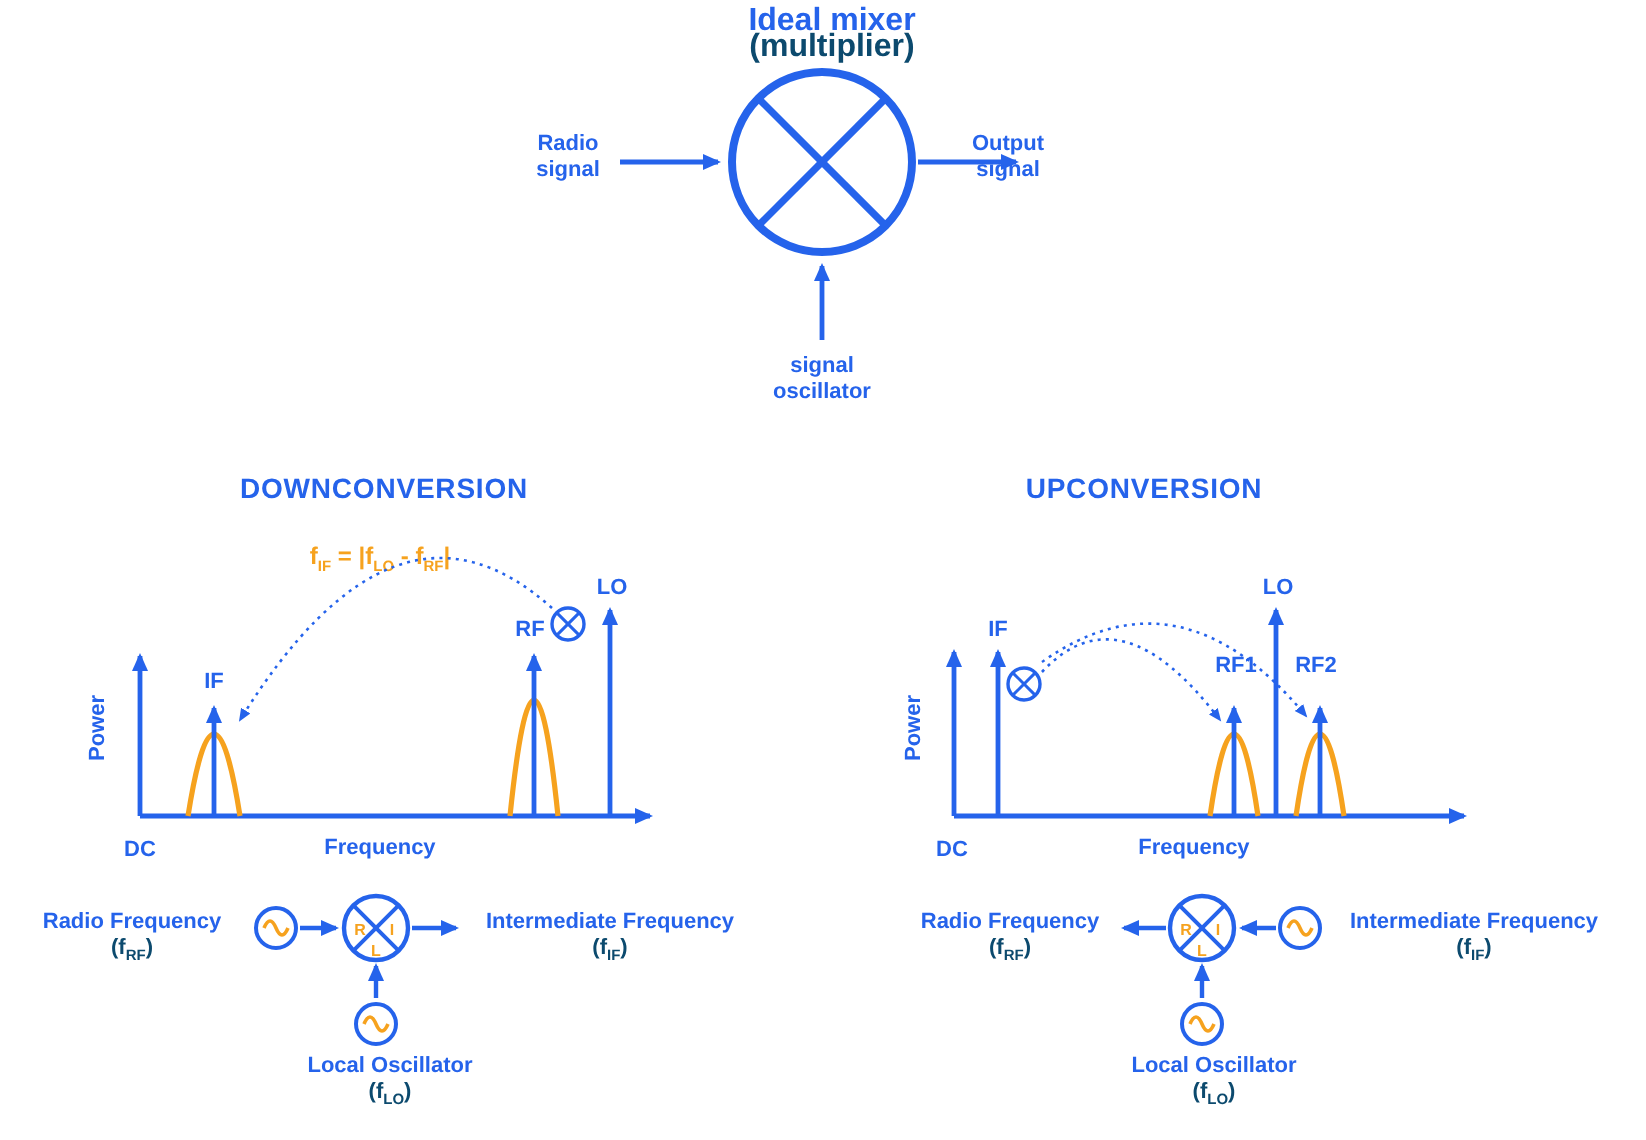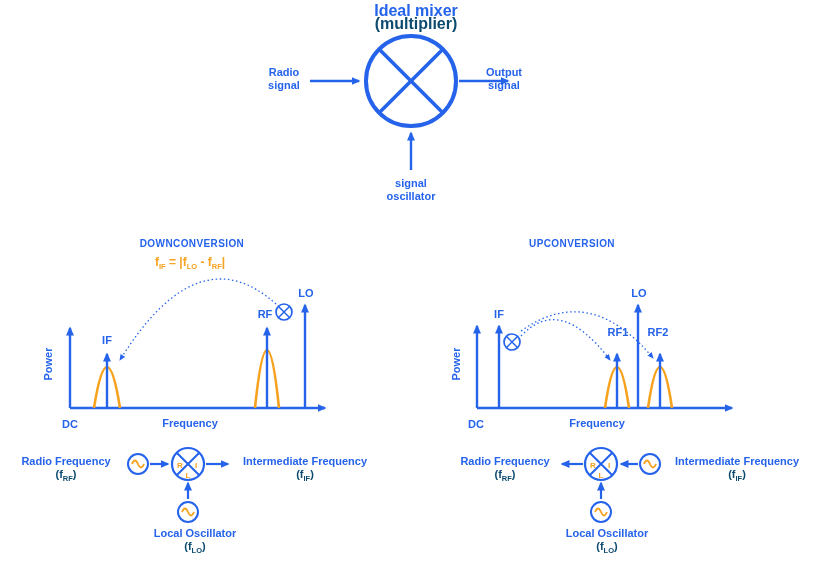--- a/index.html
+++ b/index.html
@@ -11,25 +11,25 @@
   svg text{
     font-family:"Liberation Sans",sans-serif;font-weight:bold;
     fill:#2563EB;font-size:11px;
   }
   svg text.port{fill:#F6A21E;font-size:8px;}
   .lbl{
     position:absolute;text-align:center;font-weight:bold;color:#2563EB;
     font-size:11px;line-height:12.5px;white-space:nowrap;
   }
   .lbl .orange,.orange{color:#0c4a6e;}
-  .sect-title{font-size:10px;letter-spacing:.4px;}
+  .sect-title{font-size:14px;letter-spacing:.4px;}
   .top-title{font-size:16px;line-height:13px;}
   .formula{
     position:absolute;text-align:center;font-weight:bold;color:#F6A21E;
-    font-size:12px;line-height:15px;white-space:nowrap;
+    font-size:12px;line-height:15px;white-space:nowrap;margin-top:16px;
   }
   .formula sub,.lbl sub{font-size:7.5px;line-height:0;}
 </style>
 </head>
 <body>
 
 <div class="canvas">
 
   <svg style="left:0;top:0" width="823" height="215">
     <defs>

